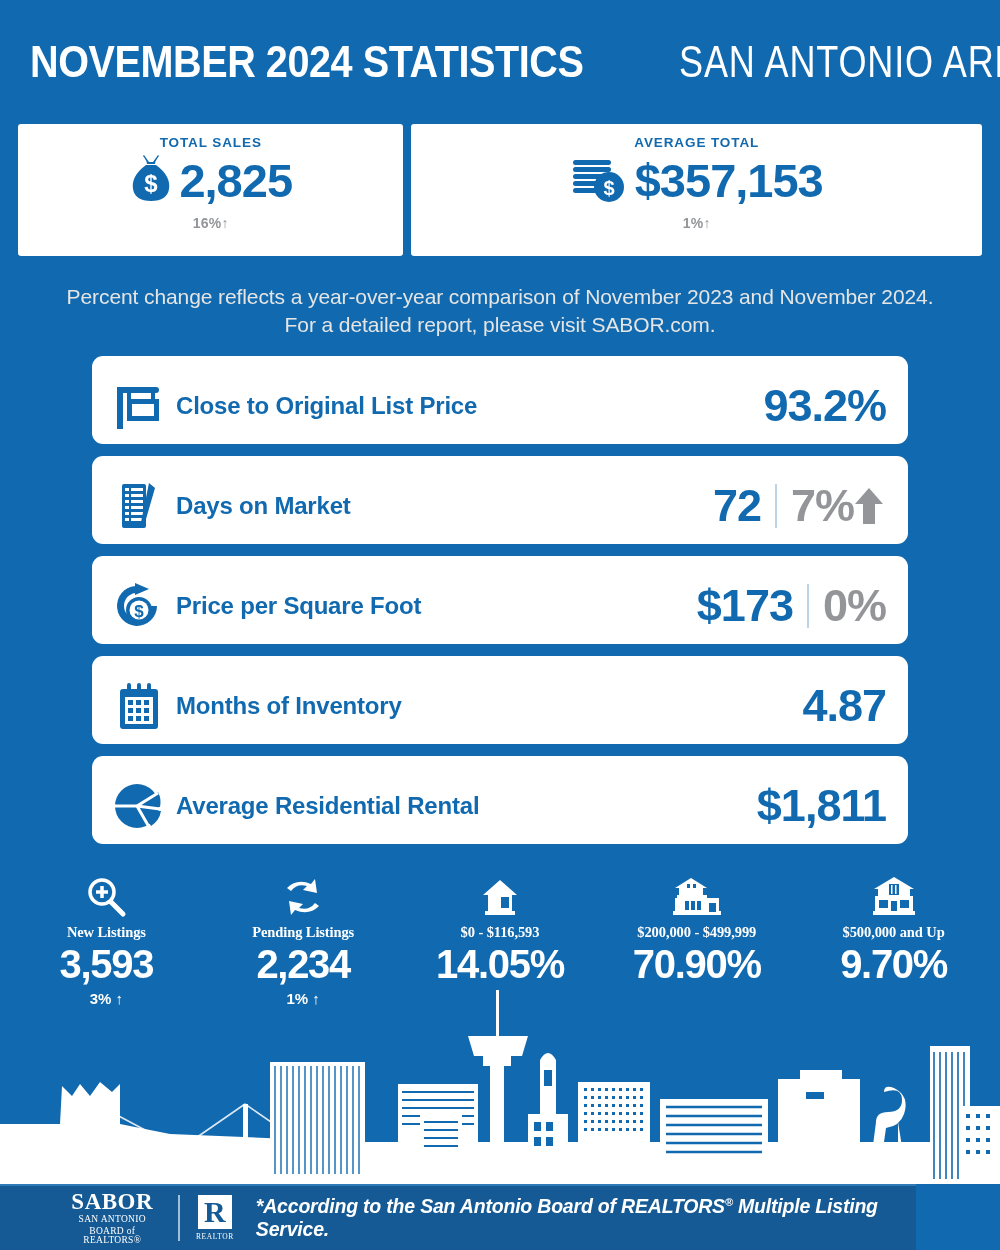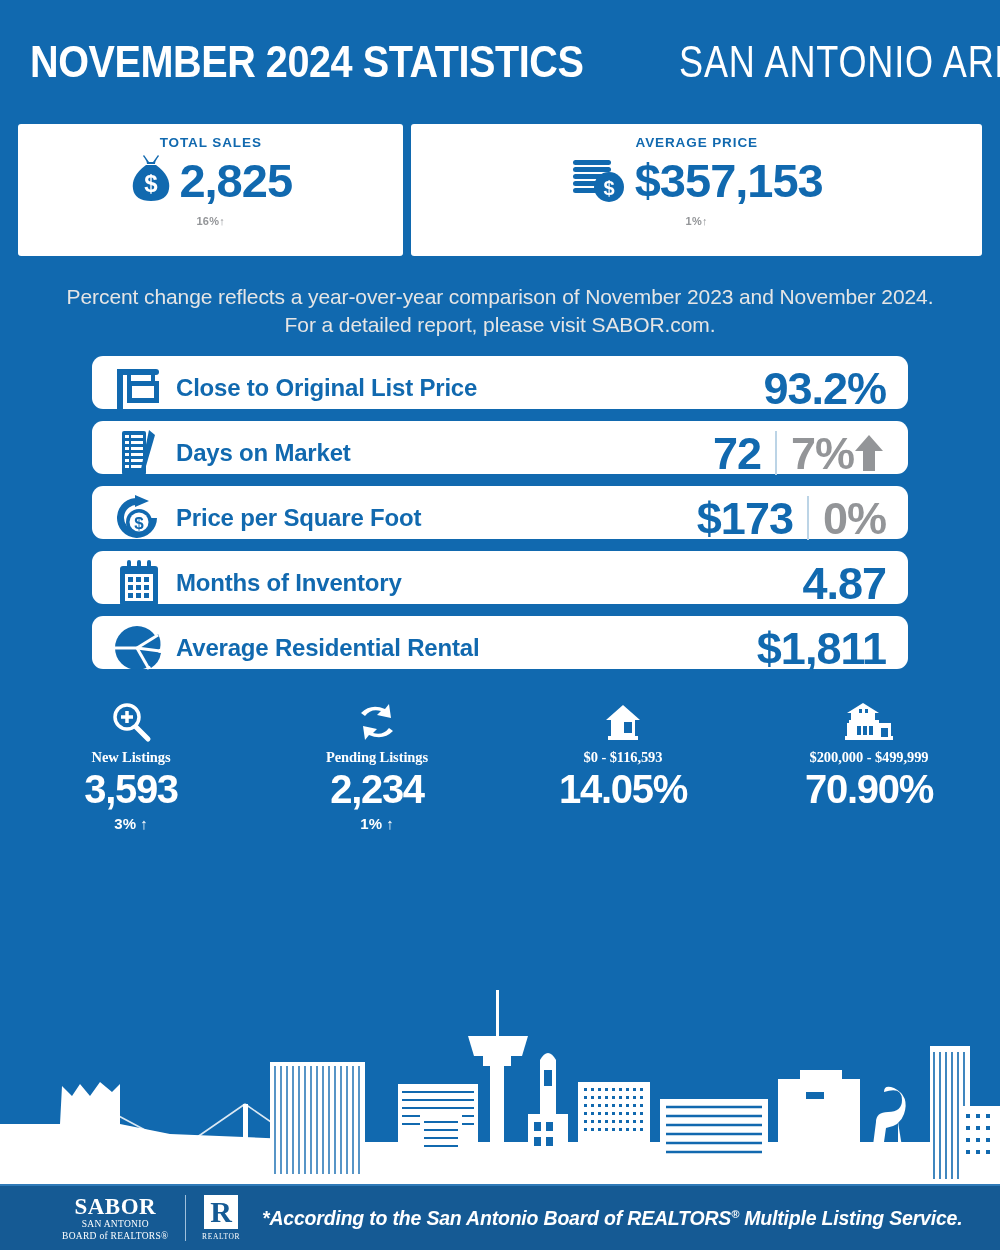--- a/index.html
+++ b/index.html
@@ -78,42 +78,42 @@
   }
   .tcard-value {
     color:#1169AF;
     font-size:47px;
     font-weight:bold;
     letter-spacing:-1px;
     line-height:1;
   }
   .tcard-delta {
     color:#939598;
-    font-size:11px;
+    font-size:14px;
     font-weight:bold;
     margin-top:7px;
     letter-spacing:.3px;
   }
 
   
   .note {
     color:#e5e5e5;
     text-align:center;
     font-size:21px;
     line-height:1.35;
     padding:27px 40px 0 40px;
     letter-spacing:-.1px;
   }
 
   
   .rows { padding:16px 92px 0 92px; }
   .row {
     background:#ffffff;
     border-radius:11px;
-    height:53px;
+    height:88px;
     margin-bottom:12px;
     display:flex;
     align-items:center;
     padding:12px 22px 0 16px;
   }
   .row-icon {
     width:62px;
     height:56px;
     flex:0 0 62px;
     display:flex;
@@ -196,21 +196,21 @@
     left:0;
     bottom:66px;
     width:1000px;
     height:210px;
   }
 
   
   .footer {
     position:absolute;
     bottom:0; left:0;
-    width:1000px;
+    width:916px;
     height:66px;
     background:#155a94;
     display:flex;
     align-items:center;
     padding-left:62px;
     border-top:2px solid #2f7ab8;
   }
   .sabor-logo { color:#fff; text-align:center; line-height:1; }
   .sabor-name {
     font-family:"Liberation Serif", serif;
@@ -279,21 +279,21 @@
           <path d="M17 13 L27 13 Q42 24 40 37 Q38 49 22 49 Q6 49 4 37 Q2 24 17 13 Z" fill="#1169AF"></path>
           <text x="22" y="40" font-family="Liberation Sans, sans-serif" font-size="24" font-weight="bold" fill="#ffffff" text-anchor="middle">$</text>
         </svg>
       </span>
       <span class="tcard-value">2,825</span>
     </div>
     <div class="tcard-delta">16%↑</div>
   </div>
 
   <div class="tcard wide">
-    <div class="tcard-label">AVERAGE PRICE</div>
+    <div class="tcard-label">AVERAGE TOTAL</div>
     <div class="tcard-mid">
       <span>
         <svg width="58" height="52" viewBox="0 0 58 52">
           <g fill="#1169AF">
             <rect x="2" y="8" width="38" height="5" rx="2.5"></rect>
             <rect x="2" y="15" width="38" height="5" rx="2.5"></rect>
             <rect x="2" y="22" width="38" height="5" rx="2.5"></rect>
             <rect x="2" y="29" width="32" height="5" rx="2.5"></rect>
             <rect x="2" y="36" width="32" height="5" rx="2.5"></rect>
             <circle cx="38" cy="35" r="15"></circle>
@@ -510,20 +510,42 @@
           <rect x="26" y="25" width="4" height="9"></rect>
           <rect x="38" y="27" width="7" height="9"></rect>
         </g>
       </svg>
     </div>
     <div class="bstat-label">$200,000 - $499,999</div>
     <div class="bstat-value">70.90%</div>
     <div class="bstat-delta"></div>
   </div>
 
+  <div class="bstat">
+    <div class="bstat-icon">
+      <svg width="48" height="42" viewBox="0 0 48 42">
+        <g fill="#ffffff">
+          <path d="M24 1 L44 13 L40 13 L40 20 L8 20 L8 13 L4 13 Z"></path>
+          <path d="M5 20 L43 20 L43 36 L5 36 Z"></path>
+          <rect x="3" y="35" width="42" height="4"></rect>
+        </g>
+        <g fill="#1169AF">
+          <rect x="19" y="8" width="10" height="11"></rect>
+          <rect x="21" y="9" width="1.5" height="9" fill="#ffffff"></rect>
+          <rect x="25" y="9" width="1.5" height="9" fill="#ffffff"></rect>
+          <rect x="9" y="24" width="9" height="8"></rect>
+          <rect x="30" y="24" width="9" height="8"></rect>
+          <rect x="21" y="25" width="6" height="10"></rect>
+        </g>
+      </svg>
+    </div>
+    <div class="bstat-label">$500,000 and Up</div>
+    <div class="bstat-value">9.70%</div>
+    <div class="bstat-delta"></div>
+  </div>
 
 </div>
 
 <div class="skyline">
   <svg width="1000" height="210" viewBox="0 0 1000 210" preserveAspectRatio="none">
     <g fill="#ffffff">
 
       <path d="M0 150 L60 150 L62 112 L72 122 L80 110 L90 122 L100 108 L112 118 L120 110 L120 150 L170 160 L360 168 L1000 168 L1000 210 L0 210 Z"></path>
 
       <g stroke="#ffffff" stroke-width="1.6" fill="none" opacity=".85">

